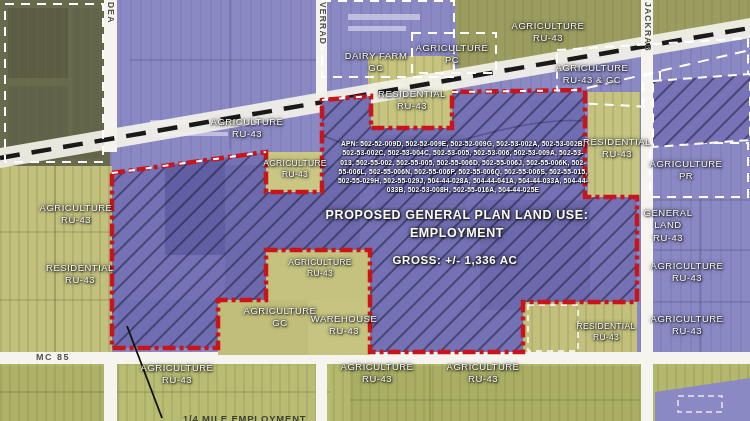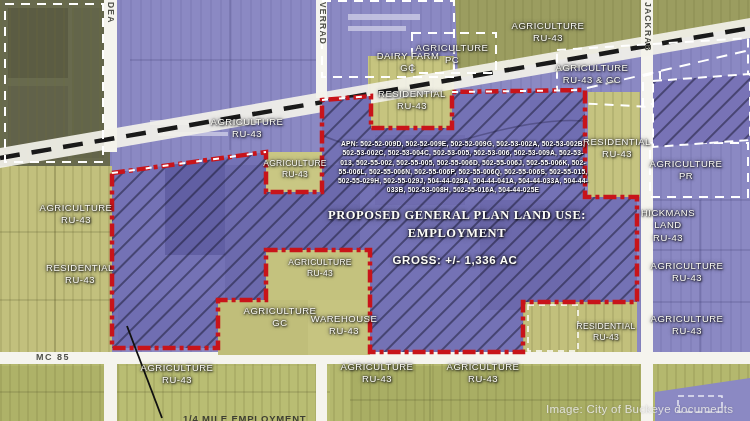--- a/index.html
+++ b/index.html
@@ -12,21 +12,21 @@
       text-shadow:0 0 2px rgba(25,25,35,.95),0 0 4px rgba(25,25,35,.75),1px 1px 2px rgba(0,0,0,.8);}
   .zl.sm{font-size:8.5px;letter-spacing:.3px;}
   .vroad{position:absolute;color:#50514A;font-size:8.5px;font-weight:700;letter-spacing:1.2px;
          white-space:nowrap;transform:rotate(90deg);transform-origin:left top;}
   .hroad{position:absolute;color:#50514A;font-size:9px;font-weight:700;letter-spacing:1.5px;}
   #apn{position:absolute;left:336px;top:139px;width:254px;text-align:center;
        color:#FFFFFF;font-size:6.7px;font-weight:600;line-height:1.38;letter-spacing:.2px;
        text-shadow:0 0 2px rgba(20,20,30,.95),0 0 3px rgba(20,20,30,.8),1px 1px 1px rgba(0,0,0,.8);}
   #prop-title{position:absolute;left:457px;top:207px;transform:translateX(-50%);text-align:center;
        color:#FDFDF8;font-size:12.5px;font-weight:700;letter-spacing:.6px;line-height:1.4;white-space:nowrap;
-       text-shadow:0 0 3px rgba(25,25,35,.95),0 0 6px rgba(25,25,35,.7),1px 1px 2px rgba(0,0,0,.85);font-family:Liberation Serif, serif;}
+       text-shadow:0 0 3px rgba(25,25,35,.95),0 0 6px rgba(25,25,35,.7),1px 1px 2px rgba(0,0,0,.85);}
   #prop-acres{position:absolute;left:455px;top:252px;transform:translateX(-50%);
        color:#FDFDF8;font-size:11.5px;font-weight:700;letter-spacing:.6px;line-height:1.45;white-space:nowrap;
        text-shadow:0 0 3px rgba(25,25,35,.95),0 0 5px rgba(25,25,35,.7),1px 1px 2px rgba(0,0,0,.85);}
   #callout-text{position:absolute;left:183px;top:413px;color:#3E3F33;font-size:9.5px;font-weight:700;letter-spacing:.8px;white-space:nowrap;}
   #watermark{position:absolute;left:546px;top:403px;color:rgba(242,242,240,.82);font-size:11.5px;
        letter-spacing:.3px;text-shadow:0 0 2px rgba(80,80,90,.4);white-space:nowrap;}
 </style>
 </head>
 <body>
 
@@ -179,21 +179,21 @@
 <div class="hroad" style="left:36px;top:352px">MC 85</div>
 
 <div class="zl" style="left:548px;top:20px">
       <div>AGRICULTURE</div>
       <div>RU-43</div>
     </div>
 <div class="zl" style="left:452px;top:42px">
       <div>AGRICULTURE</div>
       <div>PC</div>
     </div>
-<div class="zl" style="left:408px;top:50px">
+<div class="zl" style="left:376px;top:50px">
       <div>DAIRY FARM</div>
       <div>GC</div>
     </div>
 <div class="zl" style="left:592px;top:62px">
       <div>AGRICULTURE</div>
       <div>RU-43 &amp; GC</div>
     </div>
 <div class="zl" style="left:412px;top:88px">
       <div>RESIDENTIAL</div>
       <div>RU-43</div>
@@ -208,21 +208,21 @@
     </div>
 <div class="zl" style="left:617px;top:136px">
       <div>RESIDENTIAL</div>
       <div>RU-43</div>
     </div>
 <div class="zl" style="left:686px;top:158px">
       <div>AGRICULTURE</div>
       <div>PR</div>
     </div>
 <div class="zl" style="left:668px;top:207px">
-      <div>HICKMANS</div>
+      <div>GENERAL</div>
       <div>LAND</div>
       <div>RU-43</div>
     </div>
 <div class="zl" style="left:76px;top:202px">
       <div>AGRICULTURE</div>
       <div>RU-43</div>
     </div>
 <div class="zl" style="left:80px;top:262px">
       <div>RESIDENTIAL</div>
       <div>RU-43</div>
@@ -267,15 +267,14 @@
 <div id="apn">APN: 502-52-009D, 502-52-009E, 502-52-009G, 502-53-002A, 502-53-002B, 502-53-002C, 502-53-004C, 502-53-005, 502-53-006, 502-53-009A, 502-53-013, 502-55-002, 502-55-005, 502-55-006D, 502-55-006J, 502-55-006K, 502-55-006L, 502-55-006N, 502-55-006P, 502-55-006Q, 502-55-006S, 502-55-015, 502-55-029H, 502-55-029J, 504-44-028A, 504-44-041A, 504-44-033A, 504-44-033B, 502-53-008H, 502-55-016A, 504-44-025E</div>
 <div id="prop-title">
   <div>PROPOSED GENERAL PLAN LAND USE:</div>
   <div>EMPLOYMENT</div>
 </div>
 <div id="prop-acres">
   <div>GROSS: +/- 1,336 AC</div>
 </div>
 
 <div id="callout-text">1/4 MILE EMPLOYMENT</div>
-<div id="watermark">Image: City of Buckeye documents</div>
 
 </div>
 
 </body></html>

